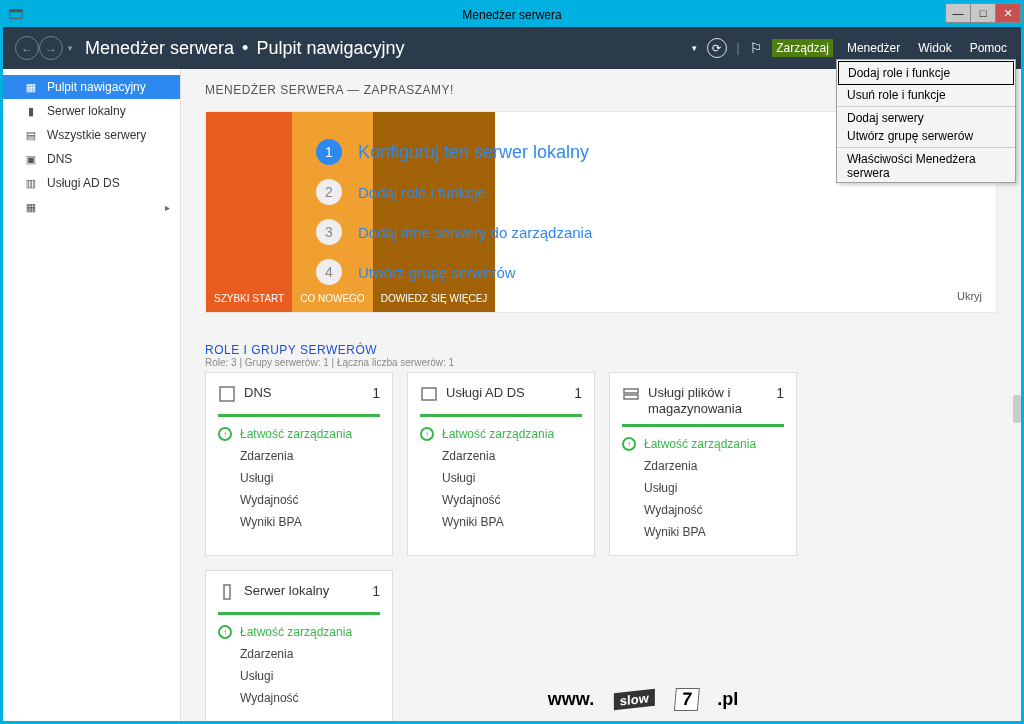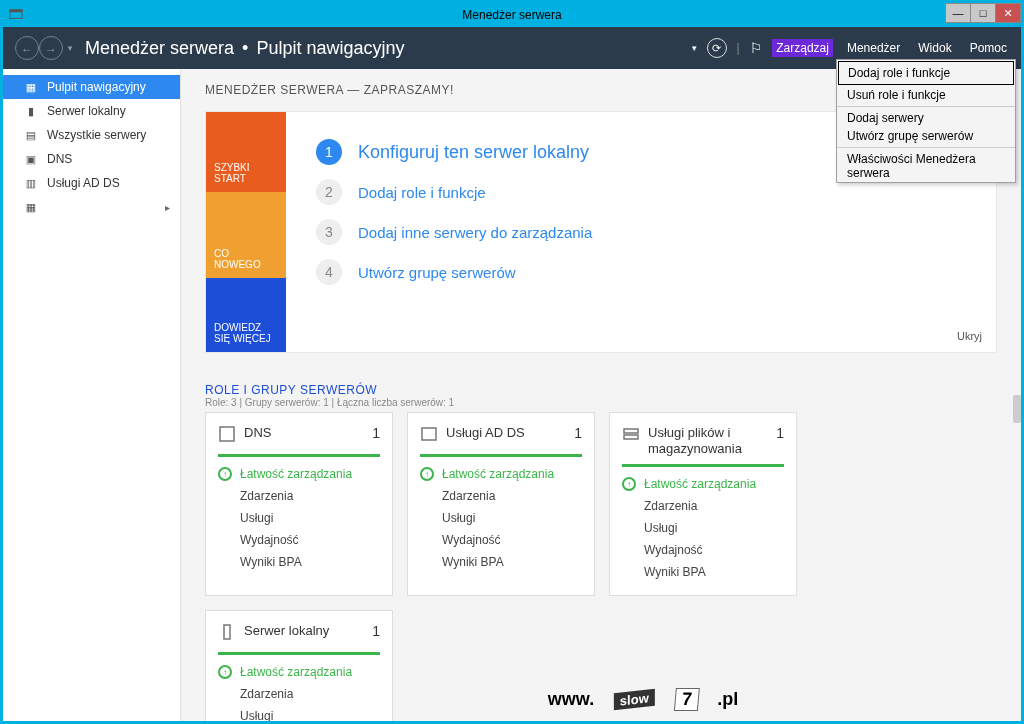--- a/index.html
+++ b/index.html
@@ -15,21 +15,21 @@
 .titlebar-icon { position: absolute; left: 6px; top: 4px; width: 14px; height: 14px; }
 
 .toolbar { height: 42px; background: #2b3b4c; display: flex; align-items: center; padding: 0 12px; color: #fff; position: relative; }
 .nav-arrows { display: flex; gap: 0; margin-right: 8px; }
 .nav-circle { width: 24px; height: 24px; border: 1px solid #708090; border-radius: 50%; display: flex; align-items: center; justify-content: center; color: #8a99a8; font-size: 12px; }
 .nav-drop { width: 14px; display: flex; align-items: center; justify-content: center; color: #8a99a8; font-size: 9px; }
 .breadcrumb { font-size: 18px; font-weight: 300; color: #fff; display: flex; gap: 8px; }
 .toolbar-right { position: absolute; right: 10px; display: flex; align-items: center; gap: 10px; font-size: 12px; }
 .refresh-circle { width: 20px; height: 20px; border: 1.5px solid #ddd; border-radius: 50%; display: flex; align-items: center; justify-content: center; font-size: 11px; }
 .menu-item { cursor: pointer; padding: 2px 4px; }
-.menu-item.selected { background: #6d28d9; }
+.menu-item.selected { background: #4d7c0f; }
 .pipe { color: #888; }
 .flag-icon { font-size: 14px; }
 
 .dropdown-menu { position: absolute; top: 56px; right: 5px; width: 180px; background: #f4f4f4; border: 1px solid #a0a0a0; z-index: 100; box-shadow: 2px 2px 4px rgba(0,0,0,0.2); }
 .dropdown-item { padding: 2px 10px; font-size: 12px; cursor: pointer; }
 .dropdown-item.highlighted { border: 1px solid #000; margin: 1px; padding: 4px 9px; }
 .dropdown-sep { height: 1px; background: #ccc; margin: 2px 0; }
 
 .main-area { flex: 1; display: flex; overflow: hidden; }
 
@@ -37,25 +37,25 @@
 .side-item { display: flex; align-items: center; gap: 8px; padding: 5px 10px 5px 20px; font-size: 12px; cursor: pointer; color: #333; }
 .side-item.active { background: #2d89ef; color: #fff; }
 .side-item.active .side-icon { color: #fff; }
 .side-icon { width: 16px; height: 14px; display: inline-flex; align-items: center; justify-content: center; color: #555; font-size: 11px; }
 .side-chev { margin-left: auto; font-size: 10px; color: #666; }
 
 .content { flex: 1; background: #f4f4f4; padding: 14px 24px; overflow-y: auto; position: relative; }
 .welcome-title { font-size: 12px; color: #555; letter-spacing: 0.5px; margin-bottom: 14px; }
 
 .welcome-panel { background: #fff; display: flex; margin-bottom: 30px; border: 1px solid #e8e8e8; }
-.welcome-tabs { width: 80px; display: flex; flex-direction: column; }
+.welcome-tabs { width: 80px; display: flex; }
 .wtab { flex: 0 0 auto; padding: 50px 8px 8px 8px; font-size: 10px; color: #fff; text-align: left; display: flex; align-items: flex-end; }
 .wtab.t1 { background: #e85c1f; }
 .wtab.t2 { background: #f0a030; padding-top: 56px; }
-.wtab.t3 { background: #1d4ed8; padding-top: 44px; }
+.wtab.t3 { background: #a16207; padding-top: 44px; }
 .welcome-steps { flex: 1; padding: 20px 30px; position: relative; }
 .step-row { display: flex; align-items: center; gap: 16px; padding: 7px 0; }
 .step-num { width: 26px; height: 26px; border-radius: 50%; display: flex; align-items: center; justify-content: center; font-size: 14px; }
 .step-num.primary { background: #2d89ef; color: #fff; }
 .step-num.secondary { background: #eee; color: #888; }
 .step-text { font-size: 15px; }
 .step-text.primary { color: #2d89ef; font-size: 18px; }
 .step-text.link { color: #2d89ef; }
 .hide-link { position: absolute; bottom: 10px; right: 14px; font-size: 11px; color: #555; cursor: pointer; }
 

